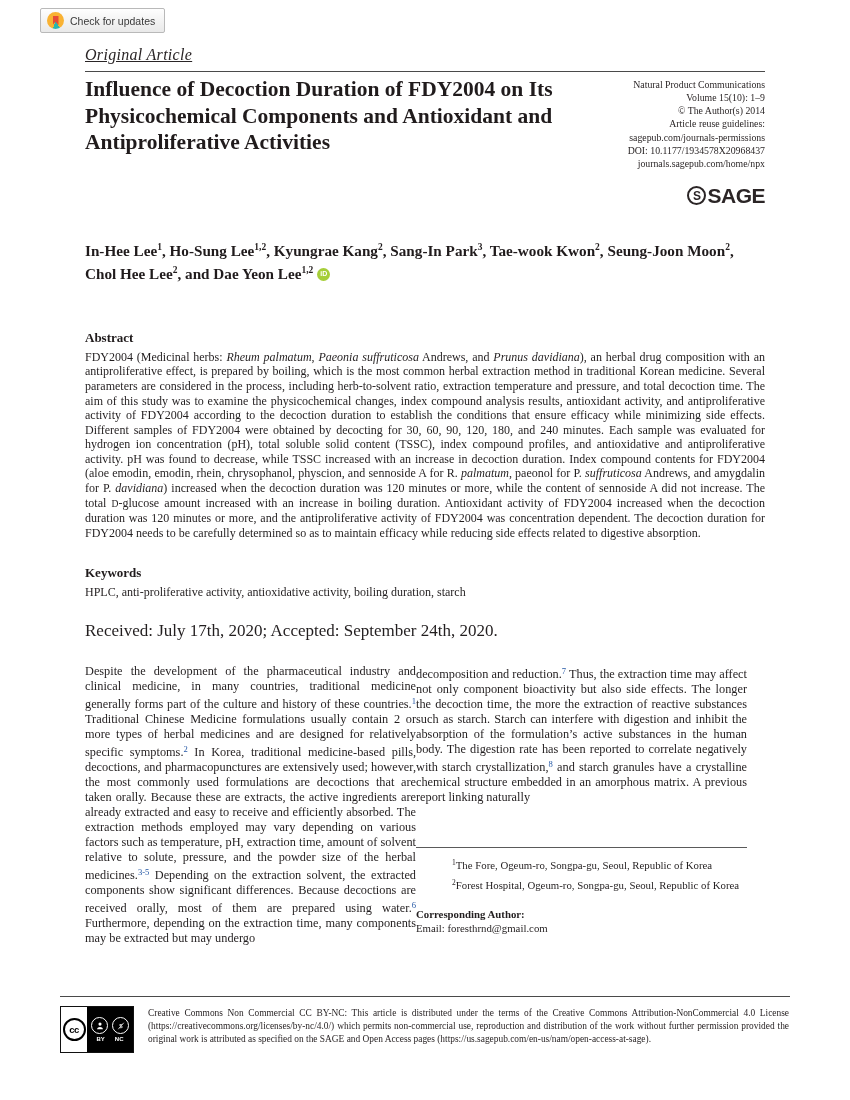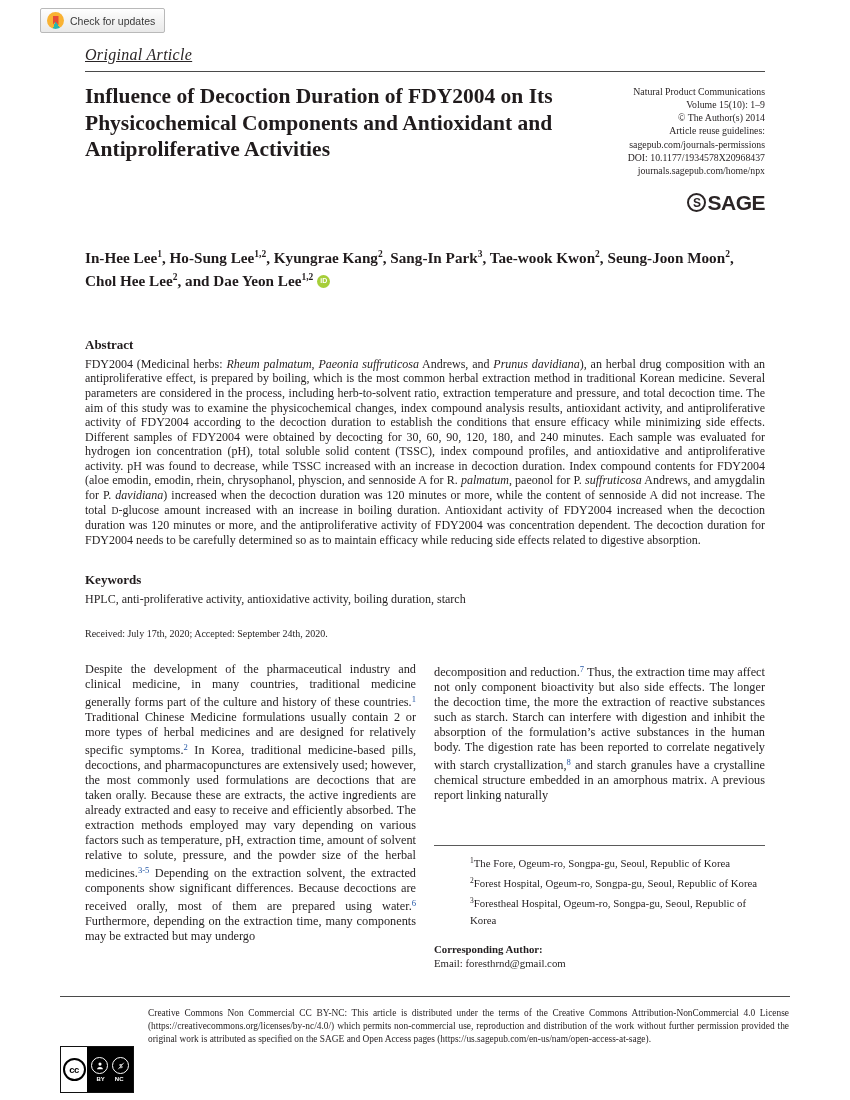--- a/index.html
+++ b/index.html
@@ -10,53 +10,53 @@
     padding:3px 9px 3px 6px;border:1px solid #b9b9b9;border-radius:2px;
     background:linear-gradient(#fefefe,#e9e9e9);
     font-family:"Liberation Sans", sans-serif;font-size:10.5px;color:#3a3a3a;cursor:pointer;}
   .cm-icon{width:17px;height:17px;border-radius:50%;position:relative;display:inline-block;
     background:conic-gradient(from 150deg,#29b6ae 0 13%,#f9b233 13% 100%);}
   .cm-bookmark{position:absolute;left:5.5px;top:3.5px;width:6px;height:9.5px;background:#e64b38;
     clip-path:polygon(0 0,100% 0,100% 100%,50% 66%,0 100%);}
   .content{padding:46px 85px 0 85px;}
   .article-type{font-style:italic;font-size:16px;letter-spacing:0.3px;color:#2a2526;text-decoration:underline;}
   .head-rule{border:none;border-top:1px solid #4a4a4a;margin:7px 0 0 0;}
-  .head-row{display:flex;justify-content:space-between;margin-top:11px;}
+  .head-row{display:flex;justify-content:space-between;margin-top:4px;}
   .title{font-size:21.5px;font-weight:bold;line-height:1.24;max-width:472px;color:#201b1c;margin:0;}
   .meta-col{text-align:right;font-size:9.8px;line-height:1.34;color:#2a2526;padding-top:2px;min-width:185px;}
   .sage-logo{margin-top:12px;display:flex;justify-content:flex-end;align-items:center;
     font-family:"Liberation Sans", sans-serif;font-weight:bold;color:#2b2526;}
   .sage-circle{width:15px;height:15px;border:2px solid #2b2526;border-radius:50%;
     display:inline-flex;align-items:center;justify-content:center;font-size:12px;margin-right:1px;}
   .sage-text{font-size:21px;letter-spacing:-0.5px;}
   .authors{margin-top:30px;font-size:15.2px;font-weight:bold;line-height:1.5;max-width:650px;color:#201b1c;}
   .authors sup{font-size:9.5px;}
   .orcid{display:inline-flex;width:13px;height:13px;border-radius:50%;background:#a6ce39;color:#fff;
     font-family:"Liberation Sans", sans-serif;font-size:7px;font-weight:bold;
     align-items:center;justify-content:center;margin-left:4px;position:relative;top:-3px;cursor:pointer;}
   .section-h{font-size:13px;font-weight:bold;margin:0 0 4px 0;color:#201b1c;}
   .abstract{margin-top:44px;}
   .just{text-align:justify;}
   .body-sm{font-size:12px;line-height:14.6px;margin:0;}
   .i{font-style:italic;}
   .sc{font-size:0.8em;}
   .ref{color:#2457a5;font-size:8.6px;vertical-align:4px;cursor:pointer;}
   .keywords{margin-top:25px;}
-  .received{margin-top:21px;font-size:10px;}
-  .columns{display:flex;gap:18px;margin-top:23px;}
+  .received{margin-top:21px;font-size:17px;}
+  .columns{display:flex;margin-top:23px;}
   .col{width:331px;font-size:12.3px;line-height:15px;}
   .fn-rule{border:none;border-top:1px solid #5a5a5a;margin:42px 0 6px 0;}
   .footnotes{font-size:10.8px;line-height:17px;margin-left:36px;}
   .footnotes div{margin:0;}
   .fn-sup{font-size:7.5px;vertical-align:4px;}
   .corr{margin-top:13px;font-size:10.8px;line-height:14.2px;}
   .corr-h{font-weight:bold;}
   .license{position:absolute;left:60px;top:996px;width:730px;border-top:1px solid #4a4a4a;
     padding-top:9px;display:flex;gap:13px;align-items:flex-start;}
-  .cc-badge{flex:0 0 auto;display:flex;width:72px;height:45px;border:1px solid #111;margin-top:40px;}
+  .cc-badge{flex:0 0 auto;display:flex;width:72px;height:45px;border:1px solid #111;}
   .cc-left{width:26px;background:#fff;display:flex;align-items:center;justify-content:center;}
   .cc-circ{width:19px;height:19px;border:2px solid #000;border-radius:50%;display:flex;
     align-items:center;justify-content:center;font-family:"Liberation Sans", sans-serif;
     font-size:9.5px;font-weight:bold;letter-spacing:-0.5px;color:#000;}
   .cc-right{flex:1;background:#000;display:flex;flex-direction:column;align-items:center;
     justify-content:center;gap:2px;}
   .cc-icons{display:flex;gap:4px;}
   .cc-wcirc{width:15px;height:15px;border:1.4px solid #fff;border-radius:50%;display:flex;
     align-items:center;justify-content:center;}
   .cc-labels{display:flex;gap:10px;color:#fff;font-family:"Liberation Sans", sans-serif;
@@ -113,21 +113,20 @@
 
     <div class="columns">
       <div class="col just"><span>Despite the development of the pharmaceutical industry and clinical medicine, in many countries, traditional medicine generally forms part of the culture and history of these countries.</span><sup class="ref">1</sup><span> Traditional Chinese Medicine formulations usually contain 2 or more types of herbal medicines and are designed for relatively specific symptoms.</span><sup class="ref">2</sup><span> In Korea, traditional medicine-based pills, decoctions, and pharmacopunctures are extensively used; however, the most commonly used formulations are decoctions that are taken orally. Because these are extracts, the active ingredients are already extracted and easy to receive and efficiently absorbed. The extraction methods employed may vary depending on various factors such as temperature, pH, extraction time, amount of solvent relative to solute, pressure, and the powder size of the herbal medicines.</span><sup class="ref">3-5</sup><span> Depending on the extraction solvent, the extracted components show significant differences. Because decoctions are received orally, most of them are prepared using water.</span><sup class="ref">6</sup><span> Furthermore, depending on the extraction time, many components may be extracted but may undergo</span></div>
 
       <div class="col">
         <div class="just"><span>decomposition and reduction.</span><sup class="ref">7</sup><span> Thus, the extraction time may affect not only component bioactivity but also side effects. The longer the decoction time, the more the extraction of reactive substances such as starch. Starch can interfere with digestion and inhibit the absorption of the formulation’s active substances in the human body. The digestion rate has been reported to correlate negatively with starch crystallization,</span><sup class="ref">8</sup><span> and starch granules have a crystalline chemical structure embedded in an amorphous matrix. A previous report linking naturally</span></div>
         <hr class="fn-rule">
         <div class="footnotes">
           <div><sup class="fn-sup">1</sup><span>The Fore, Ogeum-ro, Songpa-gu, Seoul, Republic of Korea</span></div>
           <div><sup class="fn-sup">2</sup><span>Forest Hospital, Ogeum-ro, Songpa-gu, Seoul, Republic of Korea</span></div>
-          <div><sup class="fn-sup">3</sup><span>Forestheal Hospital, Ogeum-ro, Songpa-gu, Seoul, Republic of Korea</span></div>
         </div>
         <div class="corr">
           <div class="corr-h">Corresponding Author:</div>
           <div>Email: foresthrnd@gmail.com</div>
         </div>
       </div>
     </div>
   </div>
 
   <div class="license">

